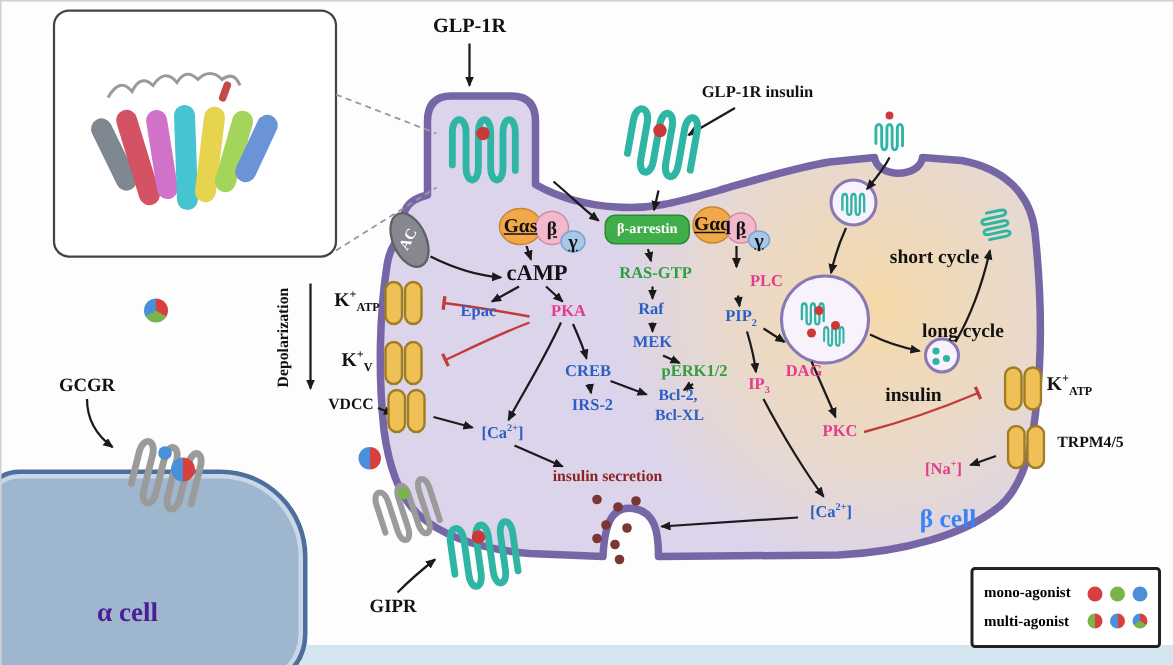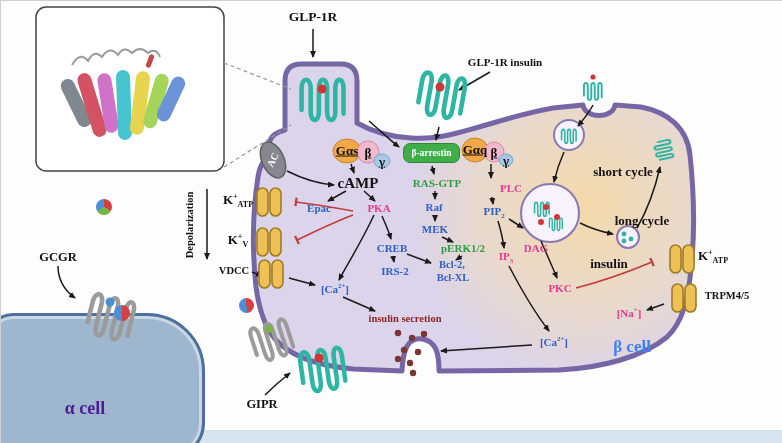--- a/index.html
+++ b/index.html
@@ -260,14 +260,28 @@
   <div class="lbl sz105" style="left:726px;top:295px">TRPM4/5</div>
 
   <div class="lbl sz10" style="left:622px;top:170px">short cycle</div>
   <div class="lbl sz10" style="left:641px;top:219px">long cycle</div>
   <div class="lbl sz10" style="left:608px;top:262px">insulin</div>
 
   <div class="pie" style="left: 95px; top: 198px; width: 16px; height: 16px; background: conic-gradient(rgb(216, 64, 64) 0deg, rgb(216, 64, 64) 33.3%, rgb(120, 180, 74) 33.3%, rgb(120, 180, 74) 66.6%, rgb(74, 143, 216) 66.6%, rgb(74, 143, 216) 100%);"></div>
   <div class="pie" style="left: 113px; top: 304px; width: 16px; height: 16px; background: conic-gradient(rgb(216, 64, 64) 0deg, rgb(216, 64, 64) 50%, rgb(74, 143, 216) 50%, rgb(74, 143, 216) 100%);"></div>
   <div class="pie" style="left: 238px; top: 297px; width: 15px; height: 15px; background: conic-gradient(rgb(216, 64, 64) 0deg, rgb(216, 64, 64) 50%, rgb(74, 143, 216) 50%, rgb(74, 143, 216) 100%);"></div>
 
+  <div class="legend">
+    <div class="lrow">
+      <span class="ltxt">mono-agonist</span>
+      <span class="dot mono-dot" style="background: rgb(216, 64, 64);"></span>
+      <span class="dot mono-dot" style="background: rgb(120, 180, 74);"></span>
+      <span class="dot mono-dot" style="background: rgb(74, 143, 216);"></span>
+    </div>
+    <div class="lrow">
+      <span class="ltxt">multi-agonist</span>
+      <span class="dot multi-dot" style="background: conic-gradient(rgb(216, 64, 64) 0deg, rgb(216, 64, 64) 50%, rgb(120, 180, 74) 50%, rgb(120, 180, 74) 100%);"></span>
+      <span class="dot multi-dot" style="background: conic-gradient(rgb(216, 64, 64) 0deg, rgb(216, 64, 64) 50%, rgb(74, 143, 216) 50%, rgb(74, 143, 216) 100%);"></span>
+      <span class="dot multi-dot" style="background: conic-gradient(rgb(216, 64, 64) 0deg, rgb(216, 64, 64) 33.3%, rgb(120, 180, 74) 33.3%, rgb(120, 180, 74) 66.6%, rgb(74, 143, 216) 66.6%, rgb(74, 143, 216) 100%);"></span>
+    </div>
+  </div>
 
 </div>
 
 </body></html>

